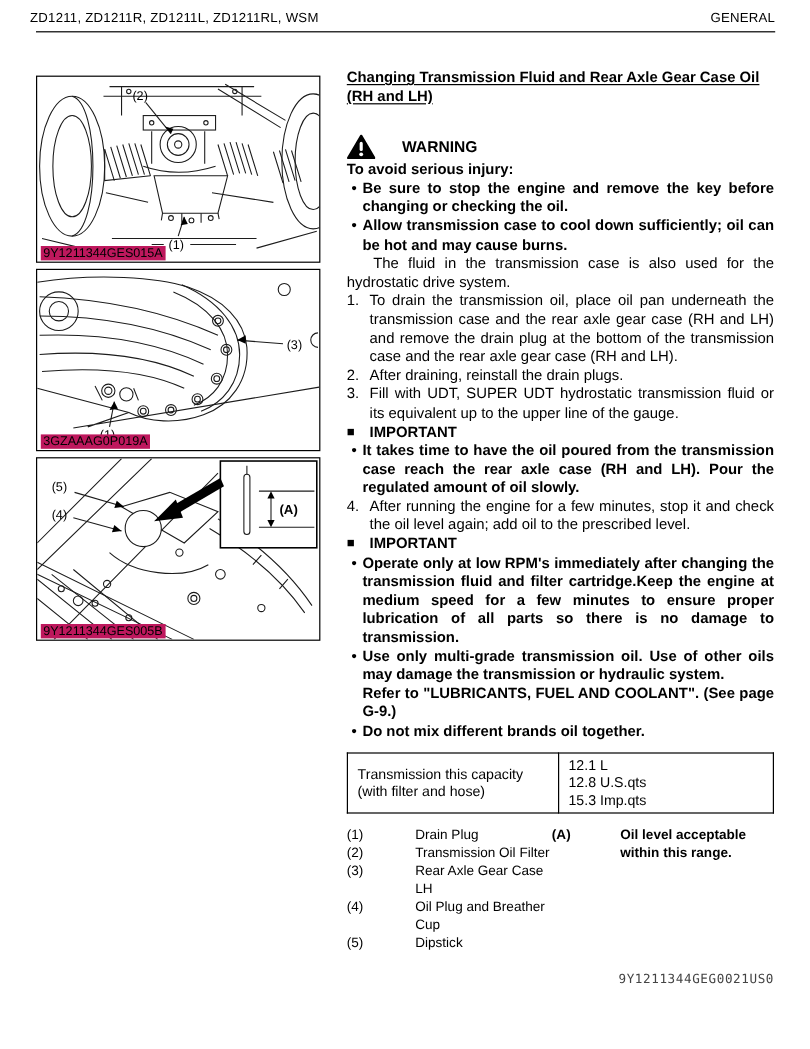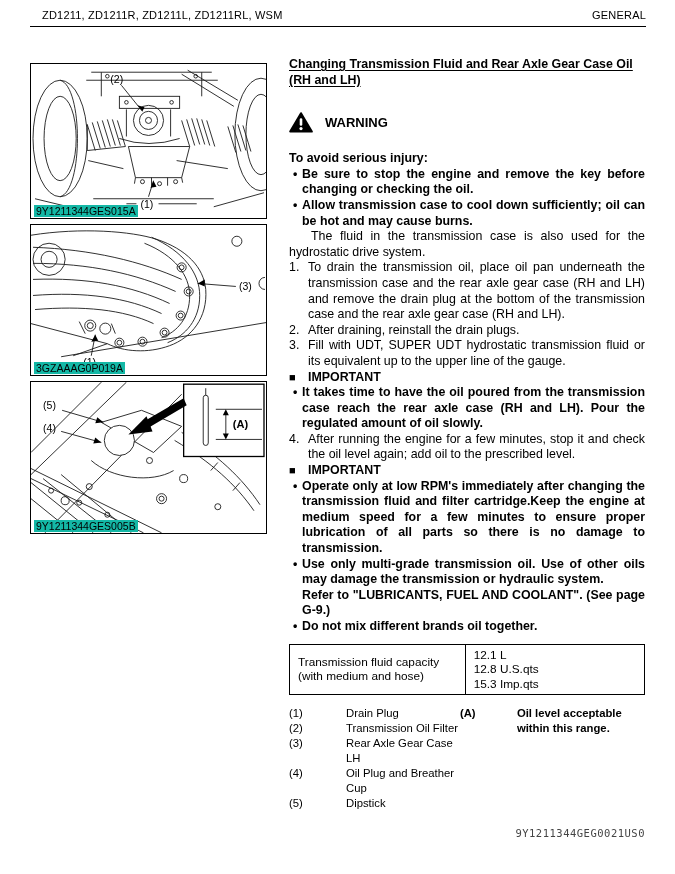--- a/index.html
+++ b/index.html
@@ -4,58 +4,58 @@
 <style>
   * { margin:0; padding:0; box-sizing:border-box; }
   html,body { background:#e8e8e8; }
   body { font-family:"Liberation Sans", sans-serif; }
   .page {
     position:relative; width:675px; height:874px; background:#fff;
     color:#000; overflow:hidden;
   }
   
   .hdr {
-    position:absolute; left:42px; right:29px; top:9px;
+    position:absolute; left:25px; right:29px; top:9px;
     display:flex; justify-content:space-between; align-items:flex-end;
     font-size:11px; letter-spacing:.2px;
   }
   .hdr-rule { position:absolute; left:30px; right:29px; top:26px; border-top:1.6px solid #000; }
   .title {
     position:absolute; left:30px; top:36px; font-size:18px; font-weight:bold;
     letter-spacing:.2px; white-space:nowrap;
   }
   .title .num { margin-right:14px; }
   
   .figcol { position:absolute; left:30px; top:63px; width:237px; }
   .figbox {
     position:relative; width:237px; border:1.6px solid #000; background:#fff;
   }
   .figbox + .figbox { margin-top:5px; }
   .fig1 { height:156px; }
   .fig2 { height:152px; }
   .fig3 { height:153px; }
   .figcap {
     position:absolute; left:3px; bottom:1px; font-size:10.5px;
-    background:#14b8a6; padding:0 2px; line-height:12px;
+    background:#be185d; padding:0 2px; line-height:12px;
   }
   .figbox svg { display:block; width:100%; height:100%; }
   .art { stroke:#1c1c1c; stroke-width:.9; fill:none; }
   .artf { fill:#000; stroke:none; }
   .callout { font-size:10.5px; fill:#000; font-family:"Liberation Sans",sans-serif; }
   .callout-bold { font-size:11px; font-weight:bold; fill:#000; font-family:"Liberation Sans",sans-serif; }
   
   .col {
     position:absolute; left:289px; top:57px; width:356px;
     font-size:12.4px; line-height:15.6px;
   }
   .sec-heading {
     font-weight:bold; text-decoration:underline; text-underline-offset:2px;
     margin-bottom:24px;
   }
-  .warn-head { display:flex; align-items:center; gap:12px; margin-bottom:18px; }
+  .warn-head { display:flex; align-items:center; gap:22px; margin-bottom:1px; }
   .warn-head .wlabel { font-weight:bold; font-size:13px; }
   .bold { font-weight:bold; }
   .brow { display:flex; }
   .brow .bul { width:13px; flex:0 0 13px; text-align:left; padding-left:4px; }
   .brow .btxt { flex:1; text-align:justify; }
   .nrow { display:flex; }
   .nrow .nnum { width:19px; flex:0 0 19px; }
   .nrow .ntxt { flex:1; text-align:justify; }
   .para { text-indent:22px; text-align:justify; }
   .imp-head { display:flex; font-weight:bold; }
@@ -315,21 +315,21 @@
       </span>
     </div>
     <div class="brow bold">
       <span class="bul">•</span>
       <span class="btxt">Do not mix different brands oil together.</span>
     </div>
 
     <table class="captable">
       <tbody>
           <tr>
-        <td class="c1">Transmission fluid capacity (with medium and hose)</td>
+        <td class="c1">Transmission this capacity (with filter and hose)</td>
         <td class="c2">
           <div>12.1 L</div>
           <div>12.8 U.S.qts</div>
           <div>15.3 Imp.qts</div>
         </td>
       </tr>
     </tbody>
       </table>
 
     <div class="legend">

